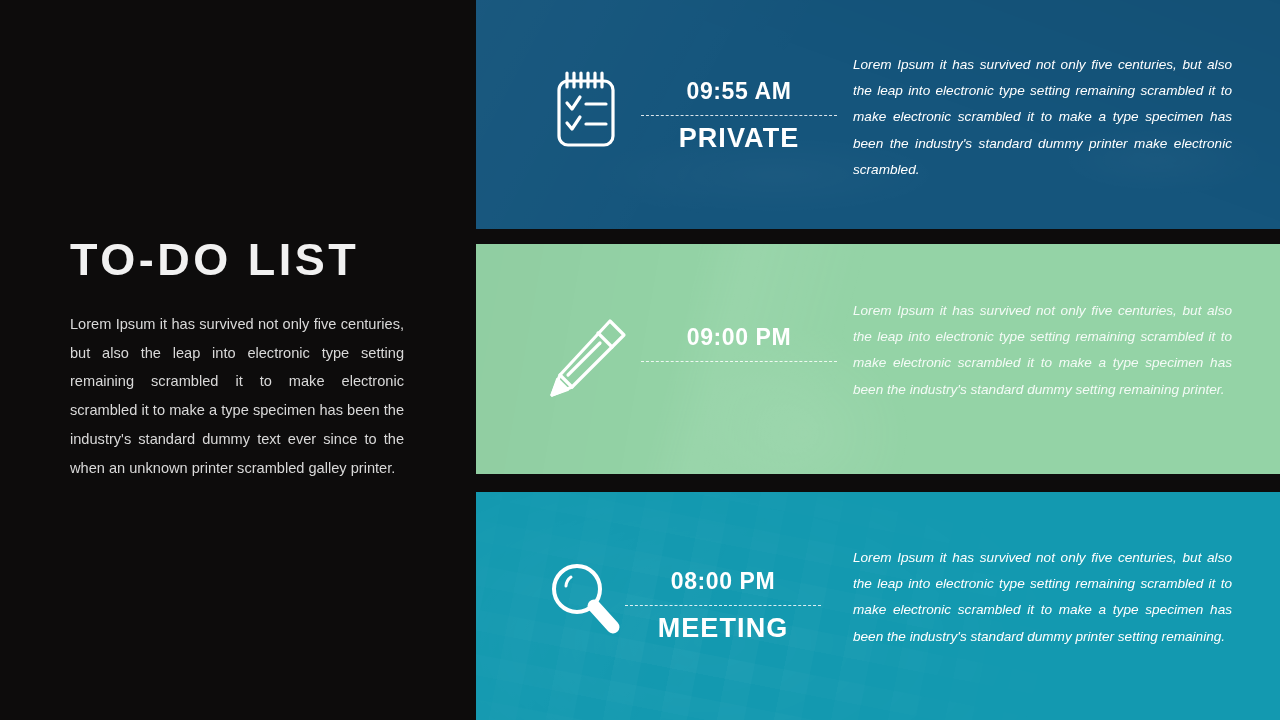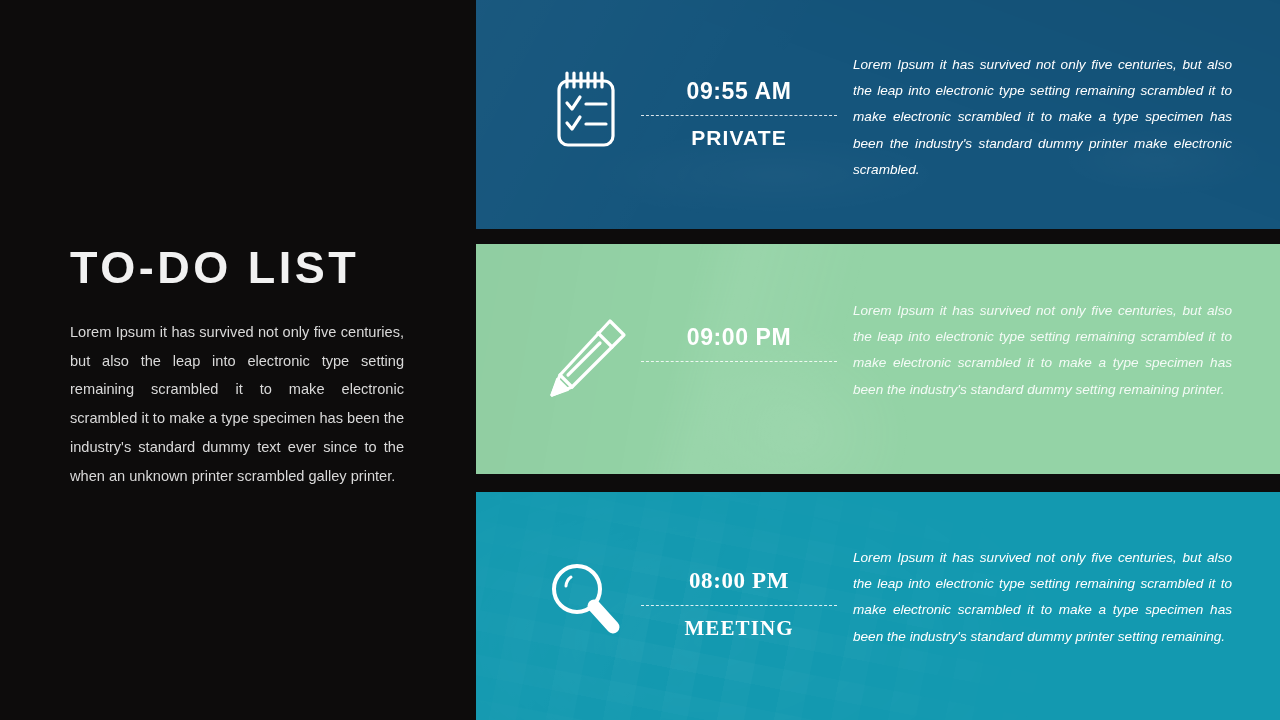--- a/index.html
+++ b/index.html
@@ -5,21 +5,21 @@
   html,body{margin:0;padding:0;}
   body{
     width:1280px;height:720px;overflow:hidden;
     background:#0d0c0c;
     font-family:"Liberation Sans", sans-serif;
   }
   .slide{position:relative;width:1280px;height:720px;background:#0d0c0c;}
 
   
   .left-panel{
-    position:absolute;left:0;top:16px;width:476px;height:504px;
+    position:absolute;left:0;top:8px;width:476px;height:504px;
     background:#0d0c0c;
   }
   .title{
     position:absolute;left:70px;top:228px;width:360px;
     color:#f1f1f1;
     font-size:45px;font-weight:bold;letter-spacing:3.5px;
     line-height:1.05;
     white-space:nowrap;
   }
   .left-body{
@@ -79,31 +79,31 @@
   #band-2 .icon-wrap{top:55px;}
   #band-3 .icon-wrap{top:48px;}
 
   
   .meta{
     position:absolute;width:200px;text-align:center;
     color:#ffffff;
   }
   #band-1 .meta{left:163px;top:74px;}
   #band-2 .meta{left:163px;top:76px;}
-  #band-3 .meta{left:163px;top:72px;font-family:Liberation Serif, serif;}
+  #band-3 .meta{left:147px;top:72px;}
   .meta .time{
     font-size:23px;font-weight:bold;letter-spacing:.6px;
     line-height:34px;
   }
   .meta .divider{
     height:0;border-top:1.6px dashed rgba(255,255,255,.85);
     margin:7px 2px 6px 2px;
   }
   .meta .label{
-    font-size:21px;font-weight:bold;letter-spacing:1.1px;
+    font-size:27px;font-weight:bold;letter-spacing:1.1px;
     line-height:32px;
   }
 
   
   .para{
     position:absolute;left:377px;width:379px;
     color:#ffffff;
     font-style:italic;
     font-size:13.6px;line-height:26.2px;
     text-align:justify;

